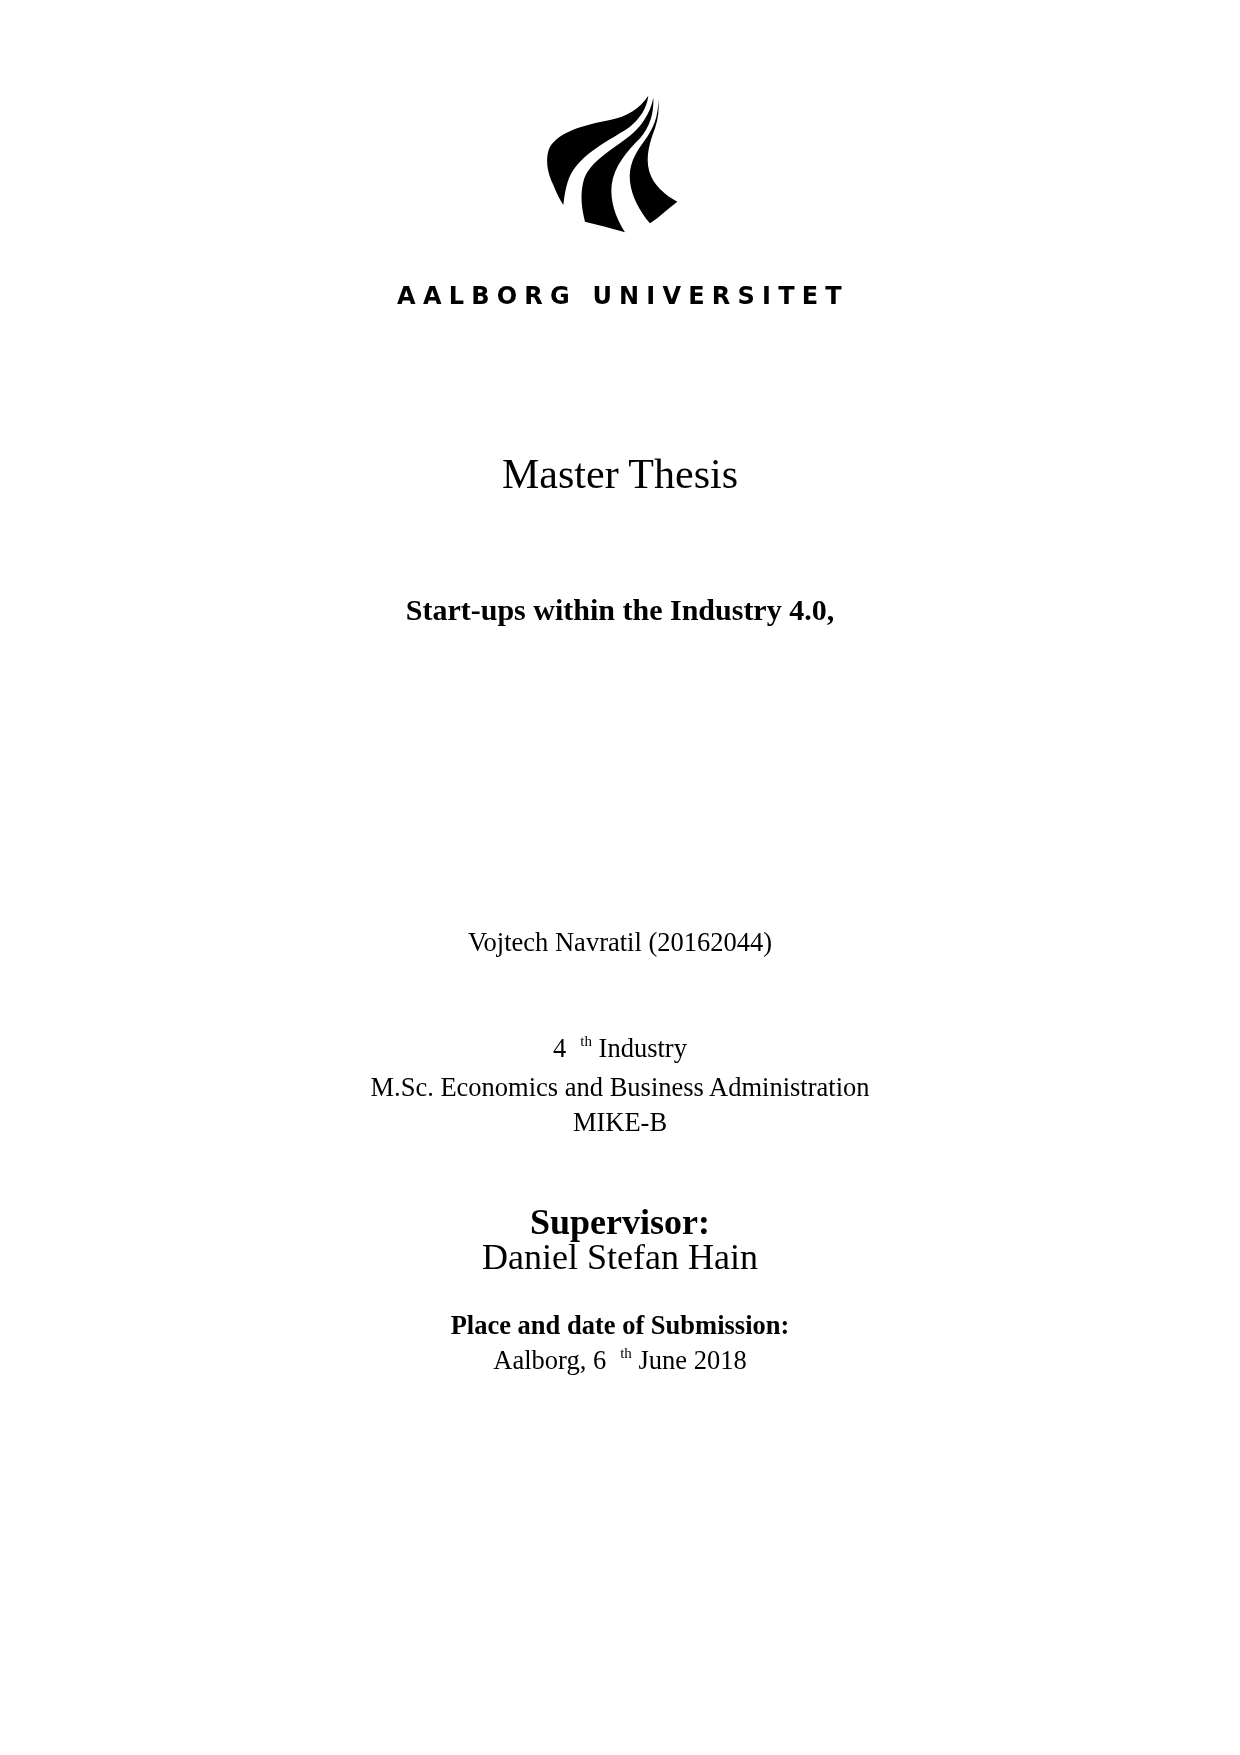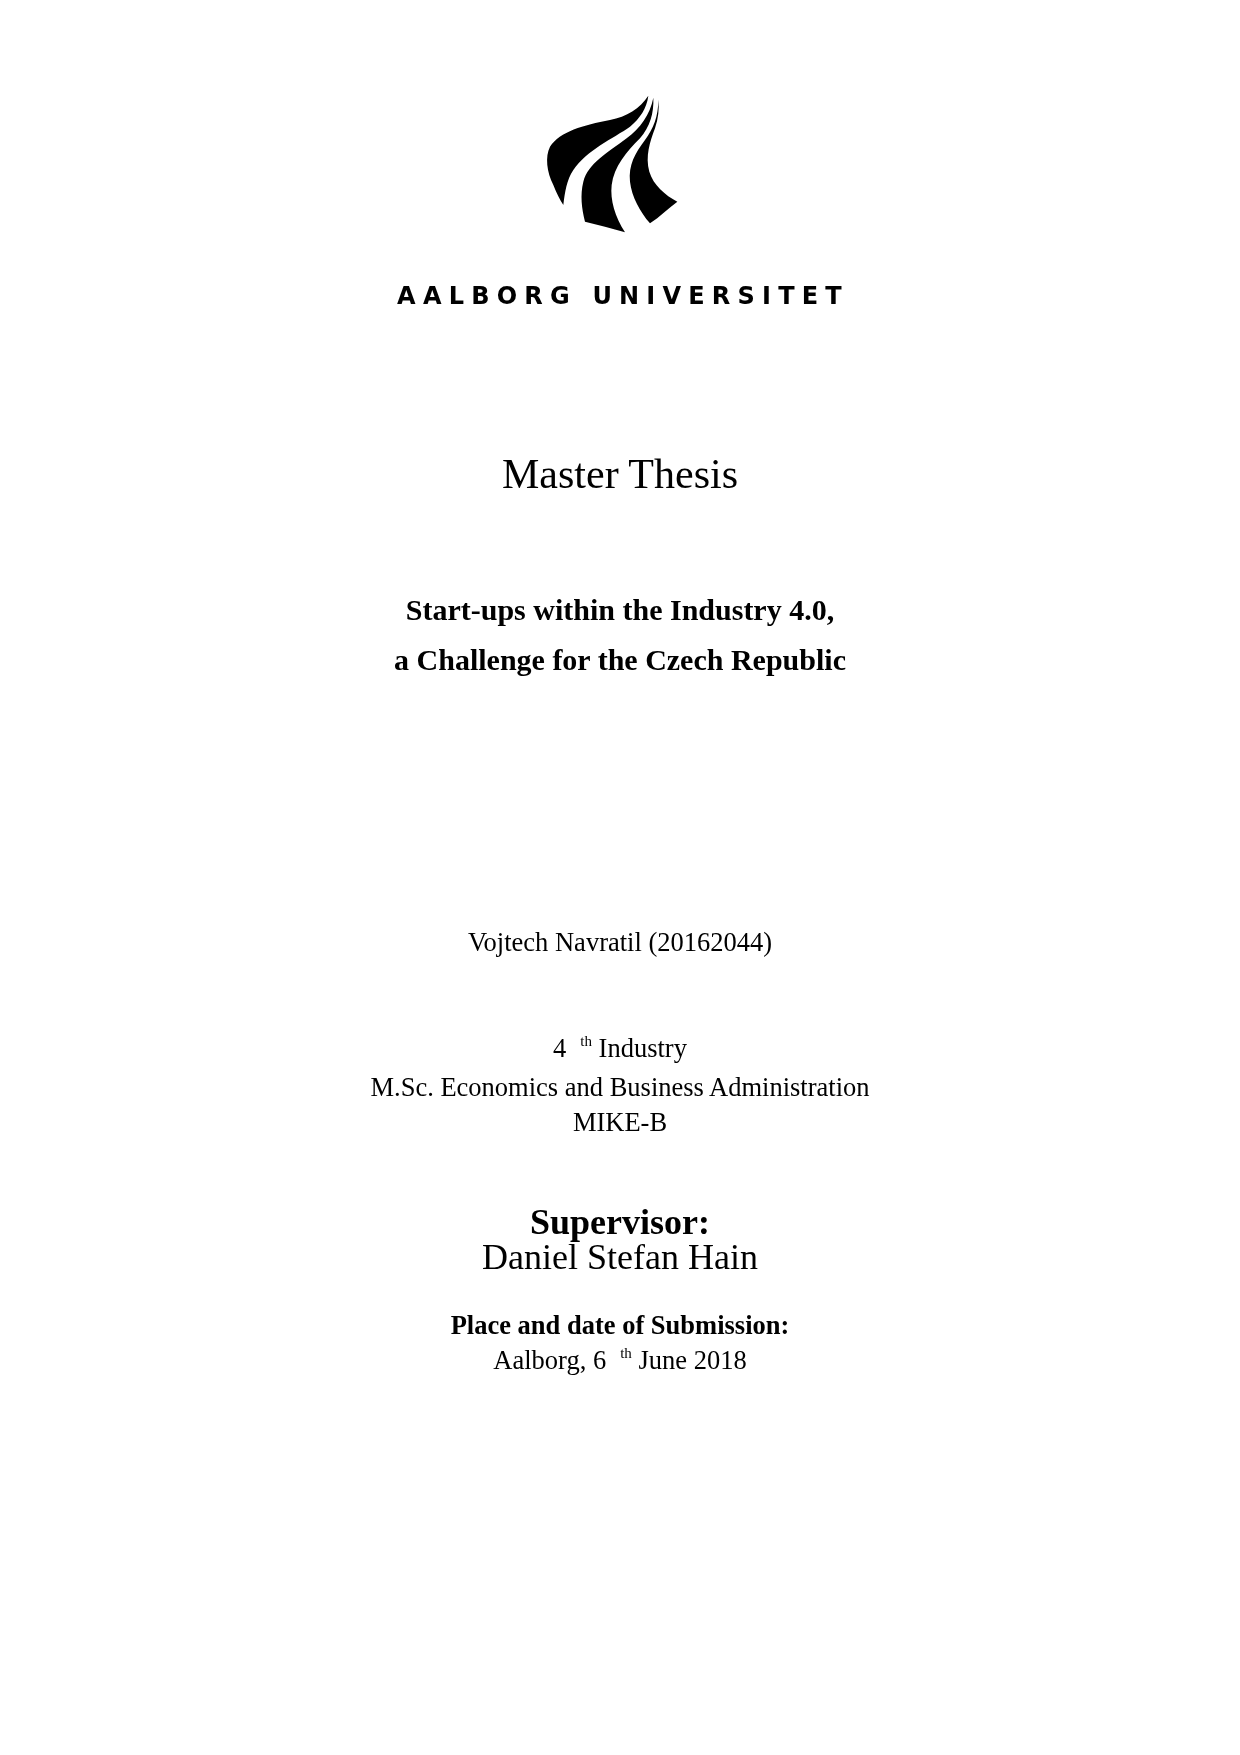--- a/index.html
+++ b/index.html
@@ -32,21 +32,20 @@
 
     <path fill="#000" d="M385,44 C385,95 370,130 345,165 C315,205 295,240 300,290 C305,335 330,380 360,415 C390,395 415,370 442,350 C405,330 370,300 358,260 C345,215 360,170 375,130 C385,100 388,72 385,44 Z"></path>
   </svg>
 
   <div class="wordmark">AALBORG UNIVERSITET</div>
 
   <div class="center title">Master Thesis</div>
 
   <div class="center subtitle">
     <div>Start-ups within the Industry 4.0,</div>
-    <div>a Challenge for the Czech Republic</div>
   </div>
 
   <div class="center author">Vojtech Navratil (20162044)</div>
 
   <div class="center program">
     <div><span>4</span><sup>th</sup><span> Industry</span></div>
     <div>M.Sc. Economics and Business Administration</div>
     <div>MIKE-B</div>
   </div>
 

